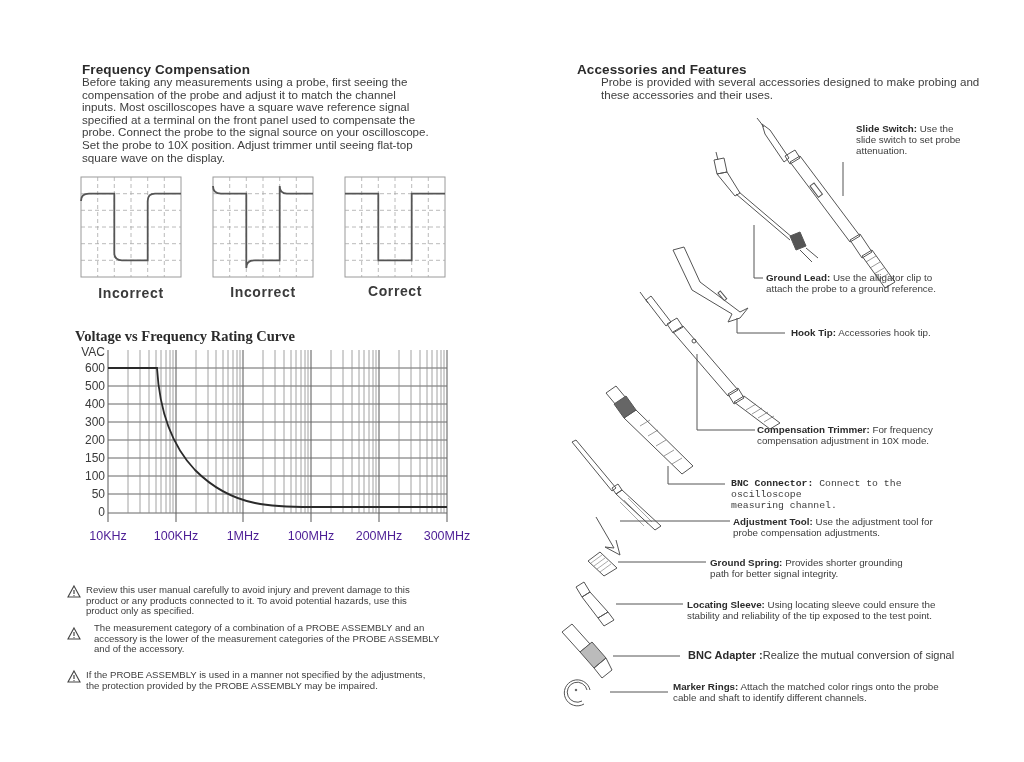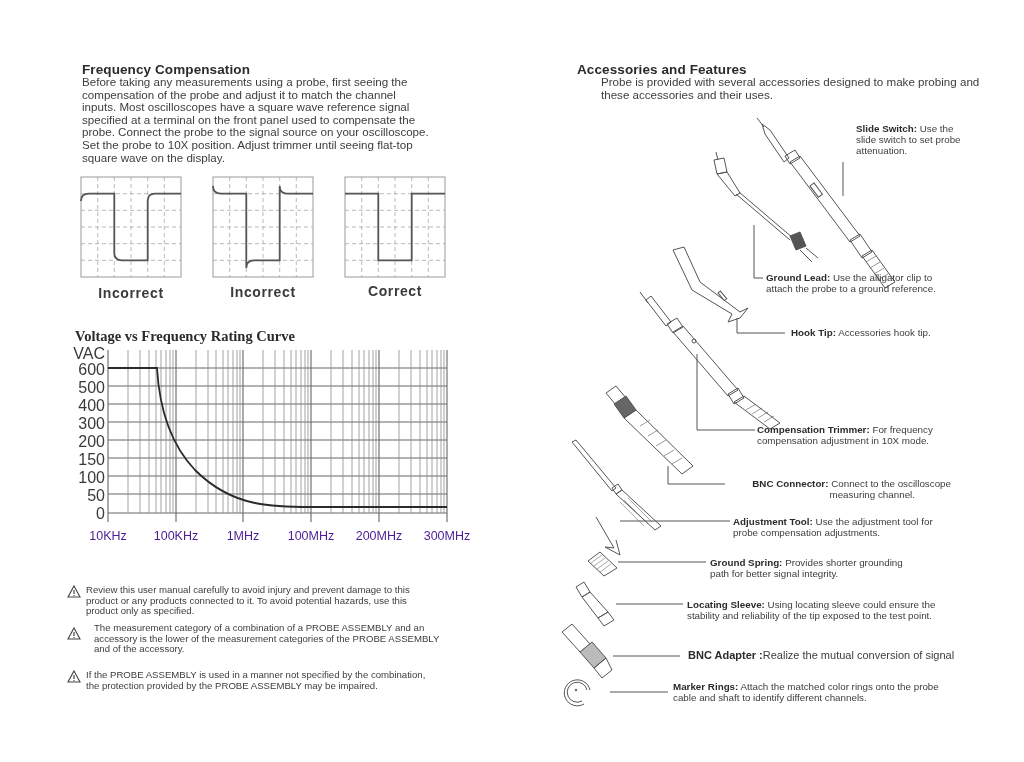--- a/index.html
+++ b/index.html
@@ -3,21 +3,21 @@
 <meta charset="utf-8">
 <style>
   html, body { margin:0; padding:0; background:#ffffff; }
   body { width:1024px; height:762px; position:relative; overflow:hidden;
          font-family:"Liberation Sans", sans-serif; color:#3a3a3a; }
   .abs { position:absolute; }
   .h2 { font-weight:bold; font-size:13.5px; color:#2b2b2b; letter-spacing:0.1px; }
   .para { font-size:11.6px; line-height:12.6px; color:#3d3d3d; }
   .wave-label { font-weight:bold; font-size:14px; color:#3a3a3a; text-align:center; width:110px; letter-spacing:0.6px; }
   .chart-title { font-weight:bold; font-size:14.5px; color:#2b2b2b;font-family:Liberation Serif, serif; }
-  .ytick { font-size:16px; color:#3a3a3a; text-align:right; width:34px; }
+  .ytick { font-size:12px; color:#3a3a3a; text-align:right; width:34px; }
   .xtick { font-size:12.5px; color:#4c1d95; text-align:center; width:80px; }
   .warn { font-size:9.6px; line-height:10.6px; color:#3d3d3d; width:400px; }
   .warn-icon { width:14px; height:13px; }
   .callout { font-size:9.8px; line-height:11px; color:#3d3d3d; }
   .callout b { color:#2b2b2b; }
   svg { overflow:visible; }
 </style>
 </head>
 <body>
 
@@ -177,21 +177,21 @@
   <div>The measurement category of a combination of a PROBE ASSEMBLY and an</div>
   <div>accessory is the lower of the measurement categories of the PROBE ASSEMBLY</div>
   <div>and of the accessory.</div>
 </div>
 <svg class="abs warn-icon" style="left:67px;top:670px;" viewBox="0 0 14 13">
   <path d="M7,1 L13,12 L1,12 Z" fill="none" stroke="#444" stroke-width="1.1"></path>
     <line x1="7" y1="5" x2="7" y2="9" stroke="#444" stroke-width="1.2"></line>
     <circle cx="7" cy="10.6" r="0.7" fill="#444"></circle>
 </svg>
 <div class="abs warn" style="left:86px;top:670px;">
-  <div>If the PROBE ASSEMBLY is used in a manner not specified by the combination,</div>
+  <div>If the PROBE ASSEMBLY is used in a manner not specified by the adjustments,</div>
   <div>the protection provided by the PROBE ASSEMBLY may be impaired.</div>
 </div>
 
 <div class="abs h2" style="left:553px;top:62px;margin-left:24px;">Accessories and Features</div>
 <div class="abs para" style="left:553px;top:76px;margin-left:48px;">
   <div>Probe is provided with several accessories designed to make probing and</div>
   <div>these accessories and their uses.</div>
 </div>
 
 <svg class="abs" style="left:0;top:0;" width="1024" height="762">
@@ -306,21 +306,21 @@
   <b>Ground Lead:</b> <span>Use the alligator clip to</span><br>
   <span>attach the probe to a ground reference.</span>
 </div>
 <div class="abs callout" style="left:791px;top:327px;">
   <b>Hook Tip:</b> <span>Accessories hook tip.</span>
 </div>
 <div class="abs callout" style="left:757px;top:424px;">
   <b>Compensation Trimmer:</b> <span>For frequency</span><br>
   <span>compensation adjustment in 10X mode.</span>
 </div>
-<div class="abs callout" style="left:731px;top:478px;text-align:right;width:220px;">
+<div class="abs callout" style="left:731px;top:478px;text-align:left;width:220px;font-family:Liberation Mono, monospace;">
   <b>BNC Connector:</b> <span>Connect  to the oscilloscope</span><br>
   <span style="margin-right:36px;">measuring channel.</span>
 </div>
 <div class="abs callout" style="left:733px;top:516px;">
   <b>Adjustment Tool:</b> <span>Use the adjustment tool for</span><br>
   <span>probe compensation adjustments.</span>
 </div>
 <div class="abs callout" style="left:710px;top:557px;">
   <b>Ground Spring:</b> <span>Provides shorter grounding</span><br>
   <span>path for better signal integrity.</span>

